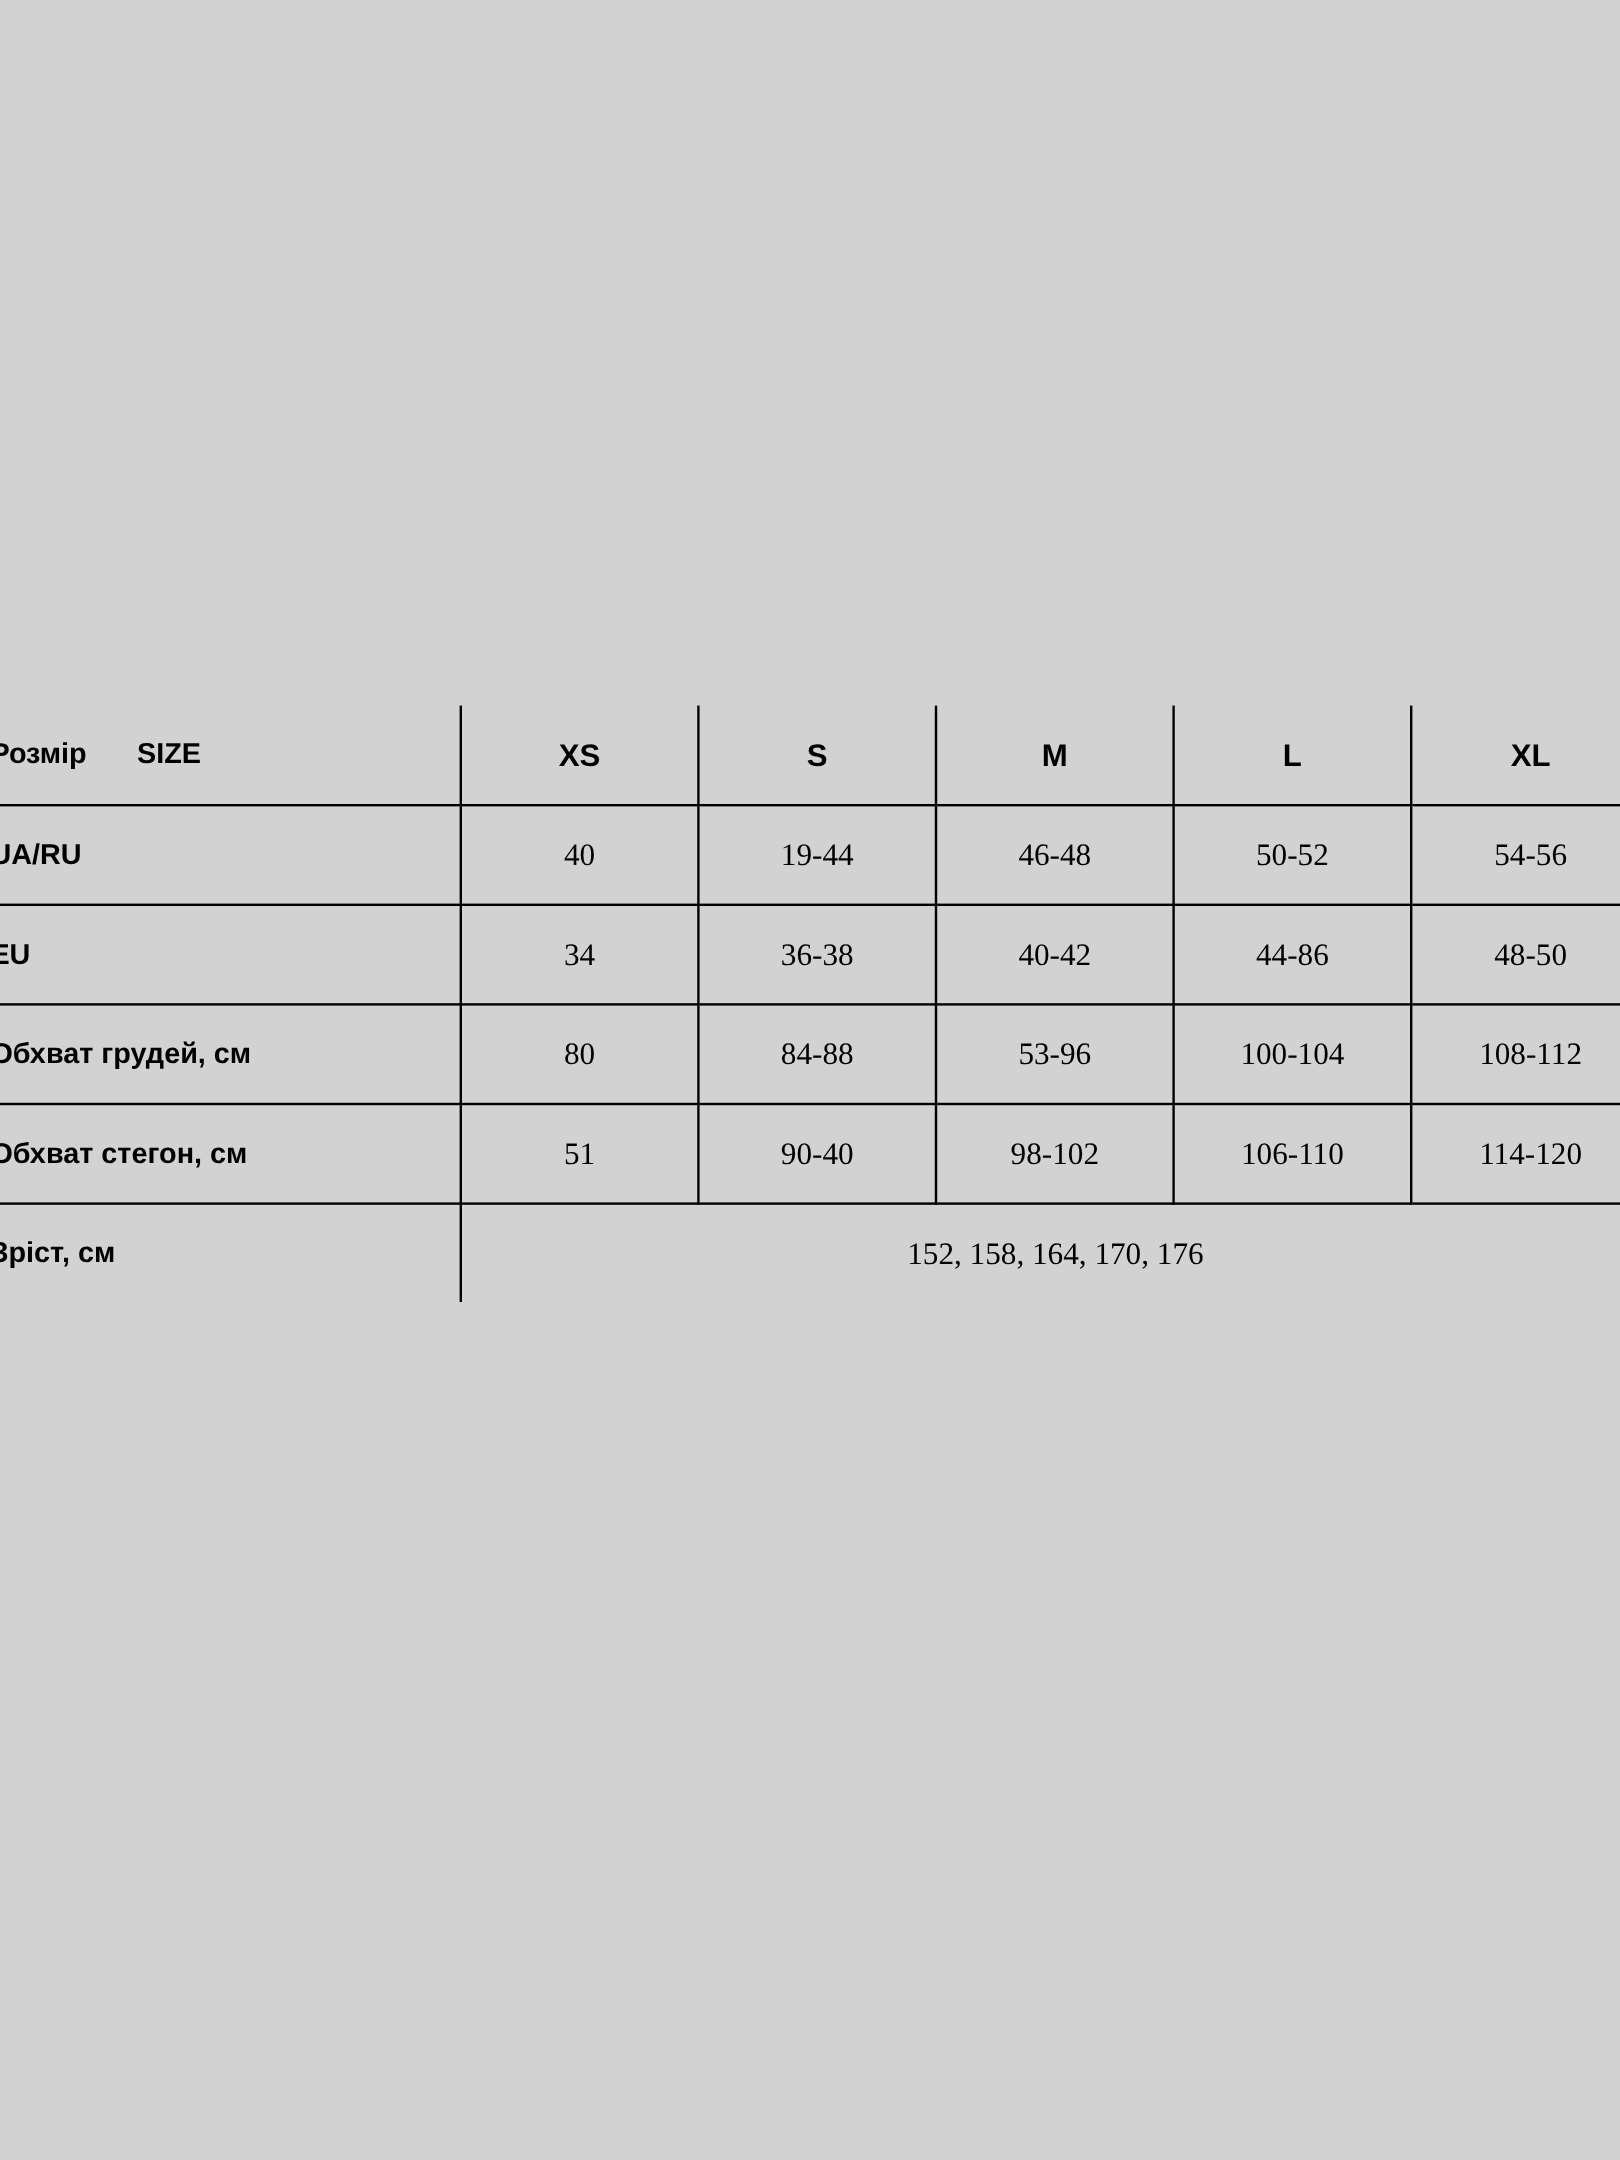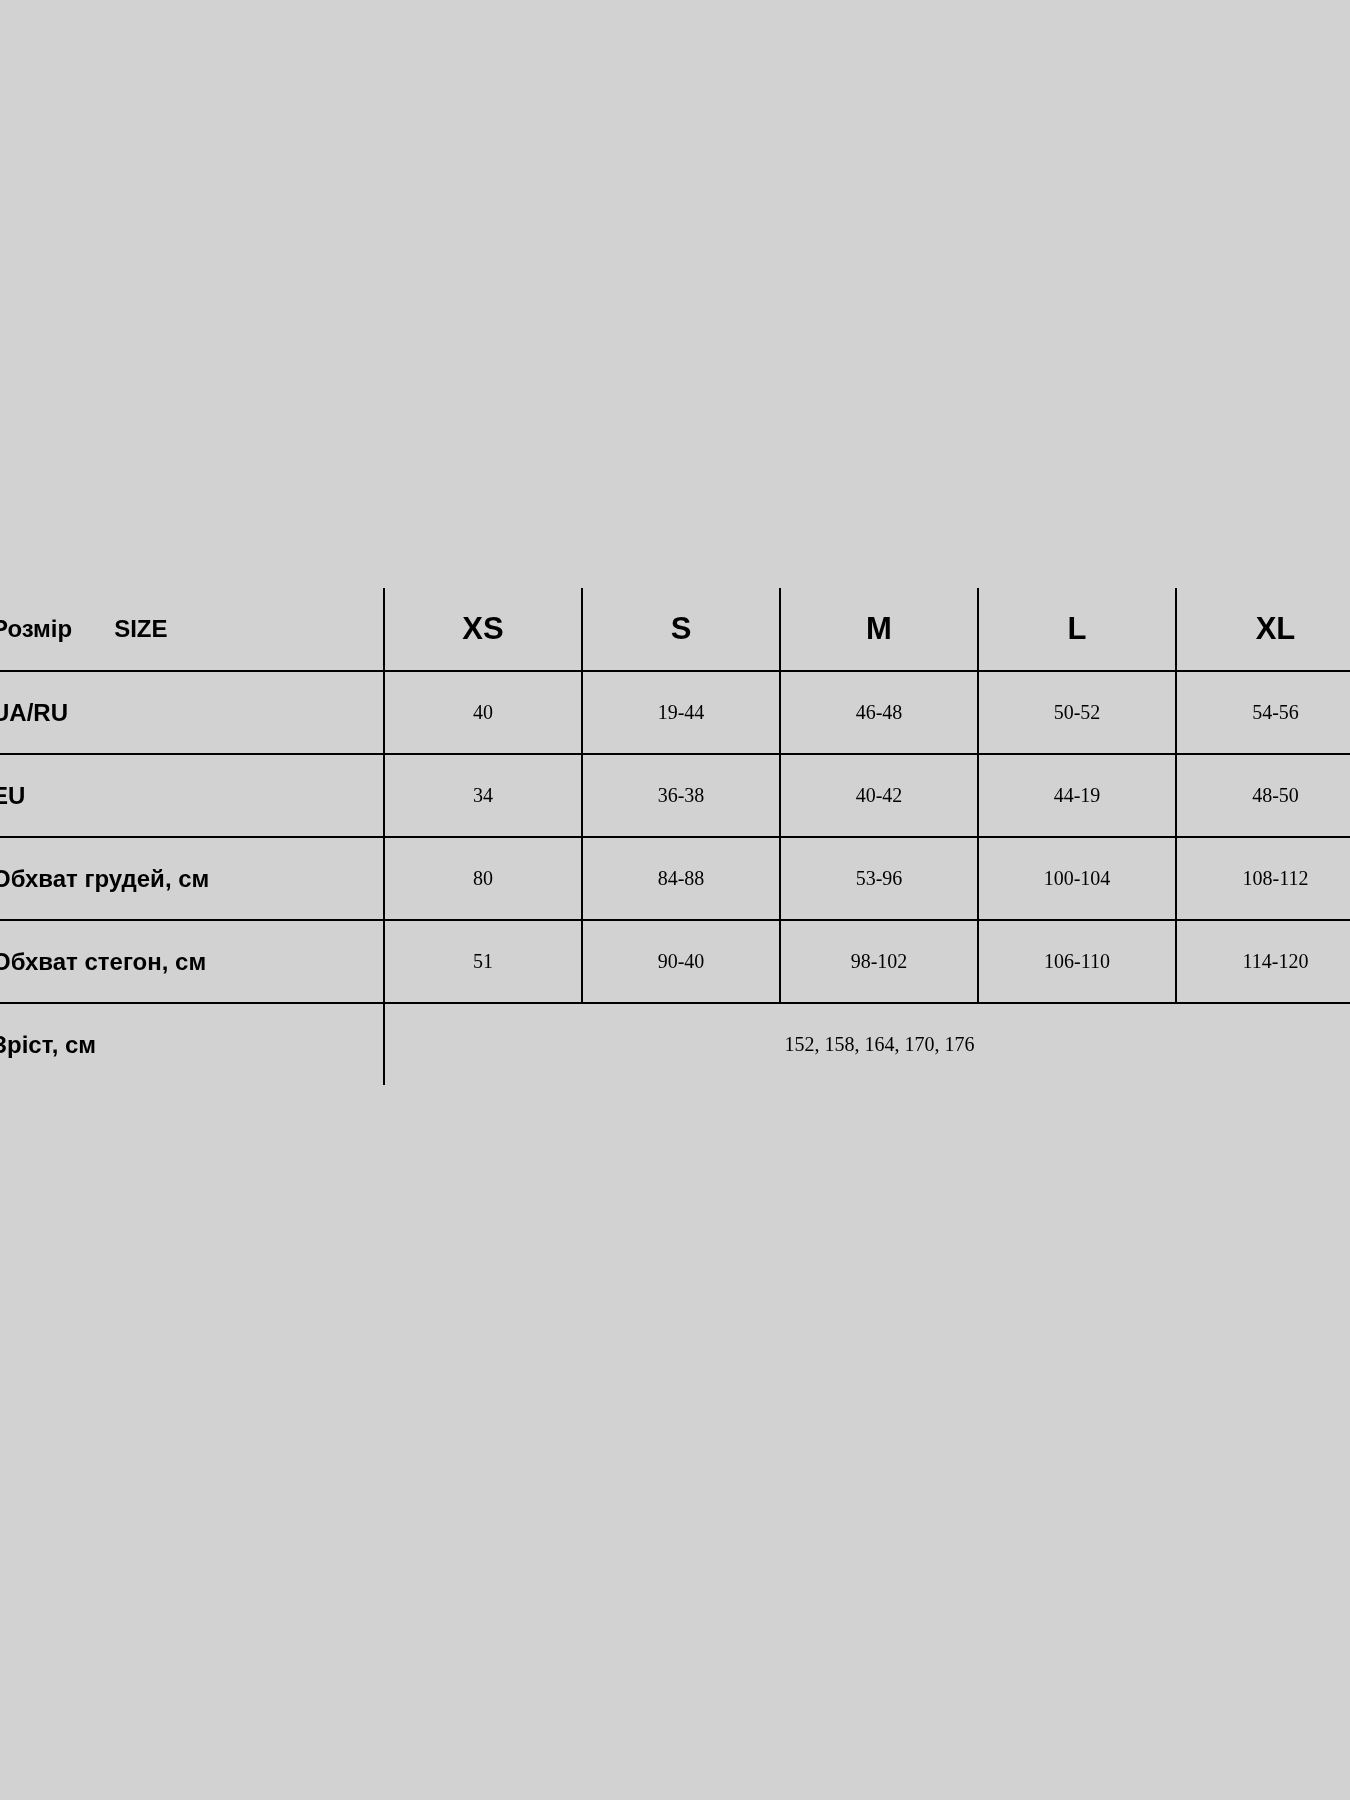--- a/index.html
+++ b/index.html
@@ -28,37 +28,37 @@
   table.size-table {
     border-collapse: collapse;
     width: 100%;
     table-layout: fixed;
   }
   table.size-table td {
     border: 2px solid #000;
     padding: 0;
     height: 81px;
     vertical-align: middle;
-    font-size: 20px;
+    font-size: 26px;
     font-family: "Liberation Serif", serif;
     text-align: center;
     color: #000;
   }
   table.size-table td.label {
     text-align: left;
     padding-left: 10px;
     font-family: "Liberation Sans", sans-serif;
     font-weight: bold;
     font-size: 24px;
     border-left: none;
   }
   table.size-table tr.head td {
     font-family: "Liberation Sans", sans-serif;
     font-weight: bold;
-    font-size: 31px;
+    font-size: 26px;
     height: 82px;
   }
   table.size-table tr.head td.label {
     font-size: 24px;
   }
   
   table.size-table td:last-child {
     border-right: none;
   }
   table.size-table tr.head td {
@@ -115,21 +115,21 @@
           <td>46-48</td>
           <td>50-52</td>
           <td>54-56</td>
         </tr>
 
         <tr>
           <td class="label">EU</td>
           <td>34</td>
           <td>36-38</td>
           <td>40-42</td>
-          <td>44-19</td>
+          <td>44-86</td>
           <td>48-50</td>
         </tr>
 
         <tr>
           <td class="label">Обхват грудей, см</td>
           <td>80</td>
           <td>84-88</td>
           <td>53-96</td>
           <td>100-104</td>
           <td>108-112</td>

